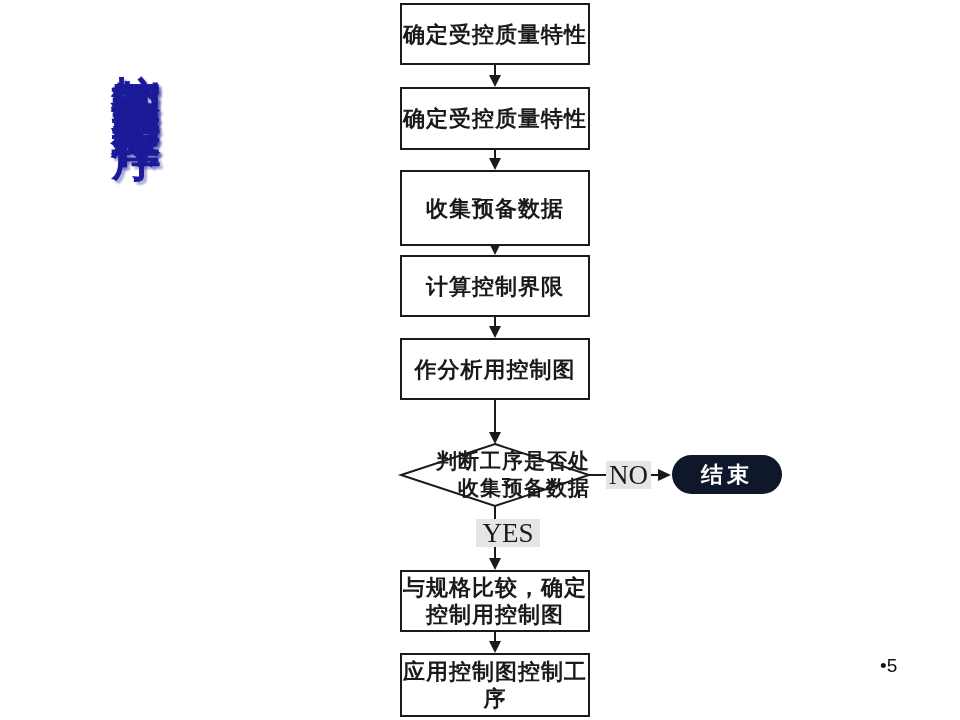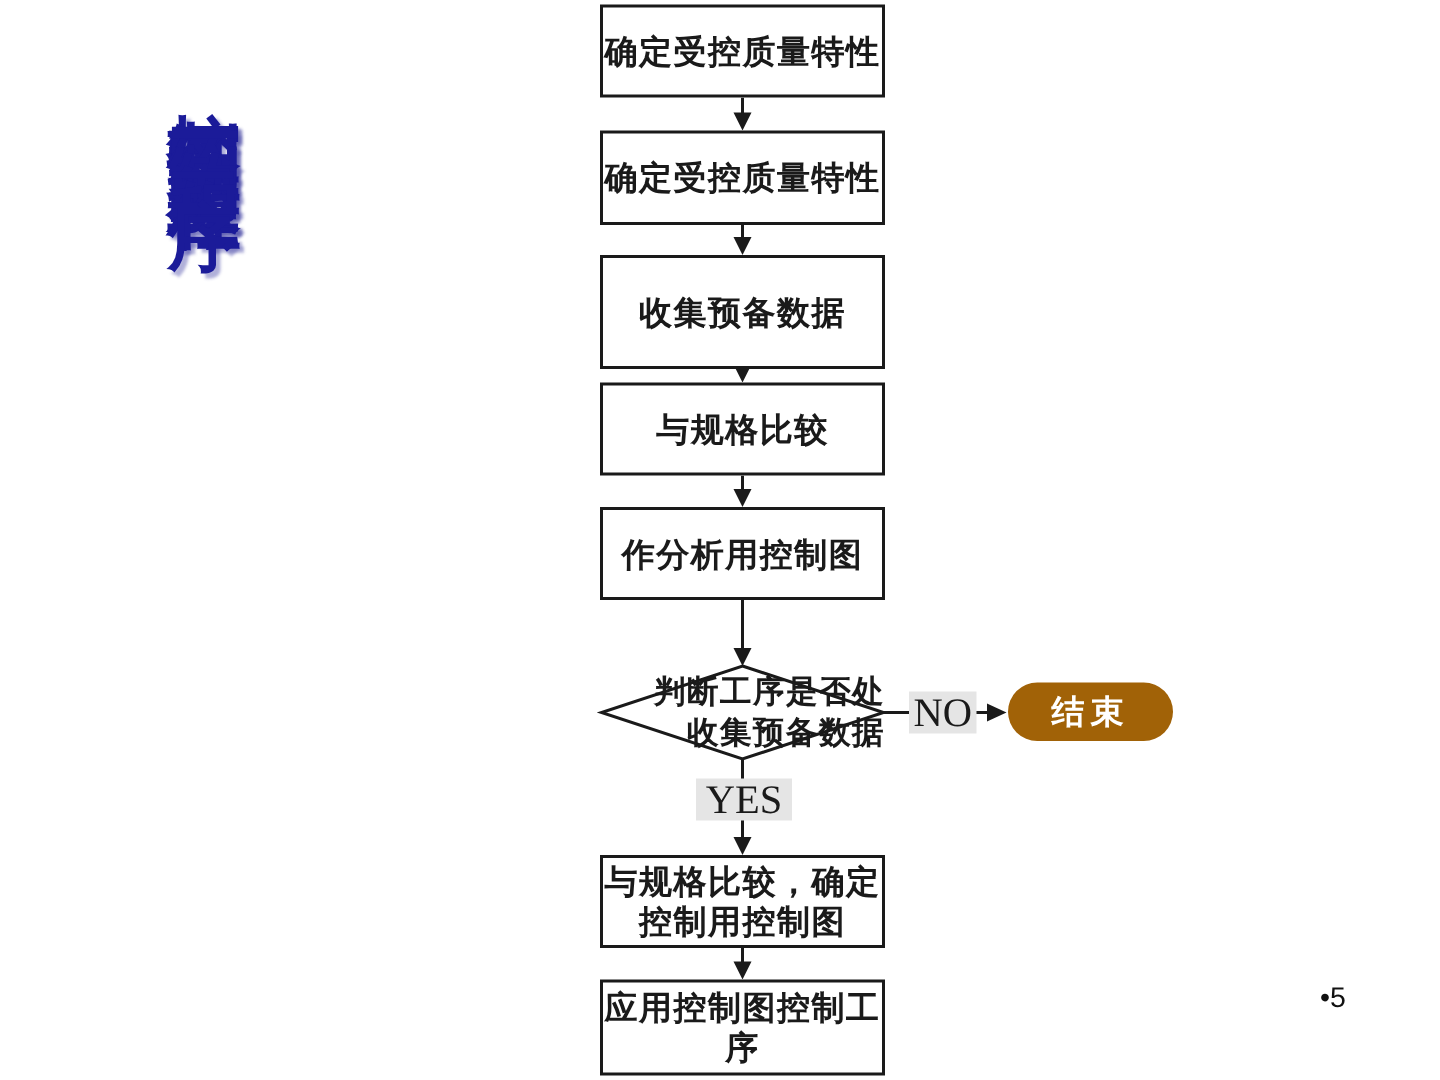--- a/index.html
+++ b/index.html
@@ -67,21 +67,21 @@
   .branch-label {
     position:absolute;
     background:#e5e5e5;
     font-size:27px;
     line-height:1.05;
     color:#1a1a1a;
     z-index:3;
     padding:0 3px;
   }
   .no-pos  { left:606px; top:461px; }
-  .yes-pos { left:464px; top:519px; width:64px; text-align:center; }
+  .yes-pos { left:476px; top:519px; width:64px; text-align:center; }
   .end-node {
     position:absolute;
     left:672px; top:455px;
     width:110px; height:39px;
     border-radius:20px;
     display:flex; align-items:center; justify-content:center;
     color:#ffffff;
     font-weight:bold;
     font-size:22px;
     letter-spacing:4px;
@@ -135,35 +135,35 @@
   <div class="box b1">
     <span>确定受控质量特性</span>
   </div>
   <div class="box b2">
     <span>确定受控质量特性</span>
   </div>
   <div class="box b3">
     <span>收集预备数据</span>
   </div>
   <div class="box b4">
-    <span>与规格比较</span>
+    <span>计算控制界限</span>
   </div>
   <div class="box b5">
     <span>作分析用控制图</span>
   </div>
 
   <div class="decision-text">
     <span>判断工序是否处</span><br>
     <span>收集预备数据</span>
   </div>
 
   <div class="branch-label no-pos">NO</div>
   <div class="branch-label yes-pos">YES</div>
 
-  <div class="end-node" style="background-color: #a16207;">
+  <div class="end-node" style="background-color: #0f172a;">
     <span>结束</span>
   </div>
 
   <div class="box b7">
     <span>应用控制图控制工</span>
     <span>序</span>
   </div>
   <div class="box b6">
     <span>与规格比较，确定</span>
     <span>控制用控制图</span>

